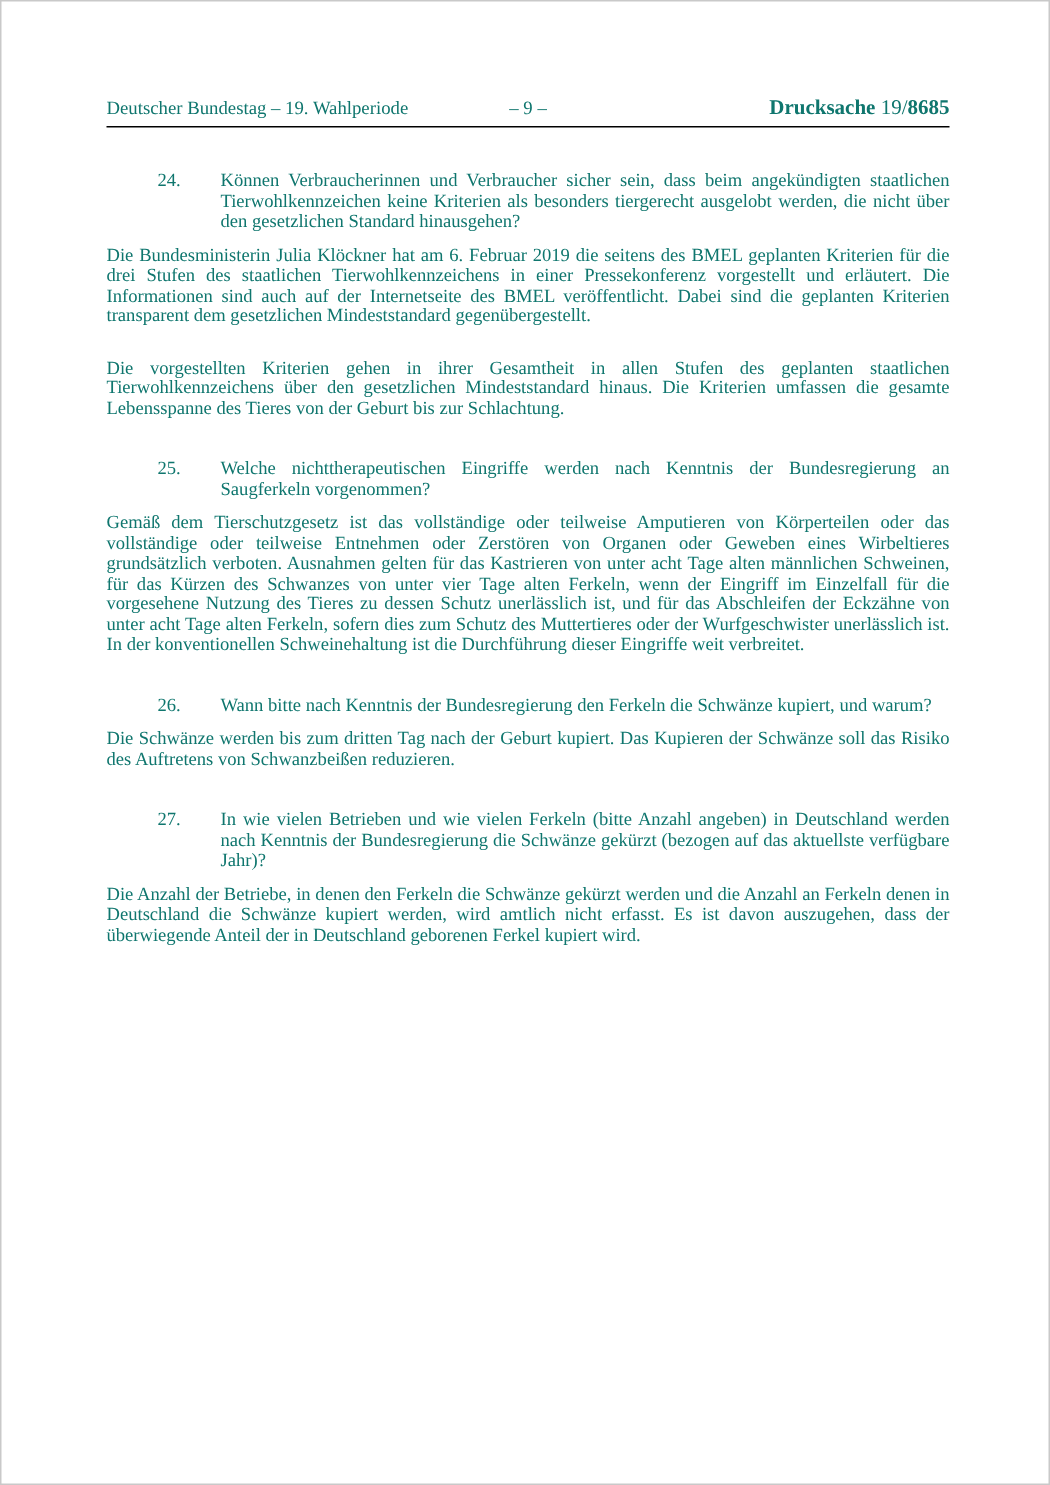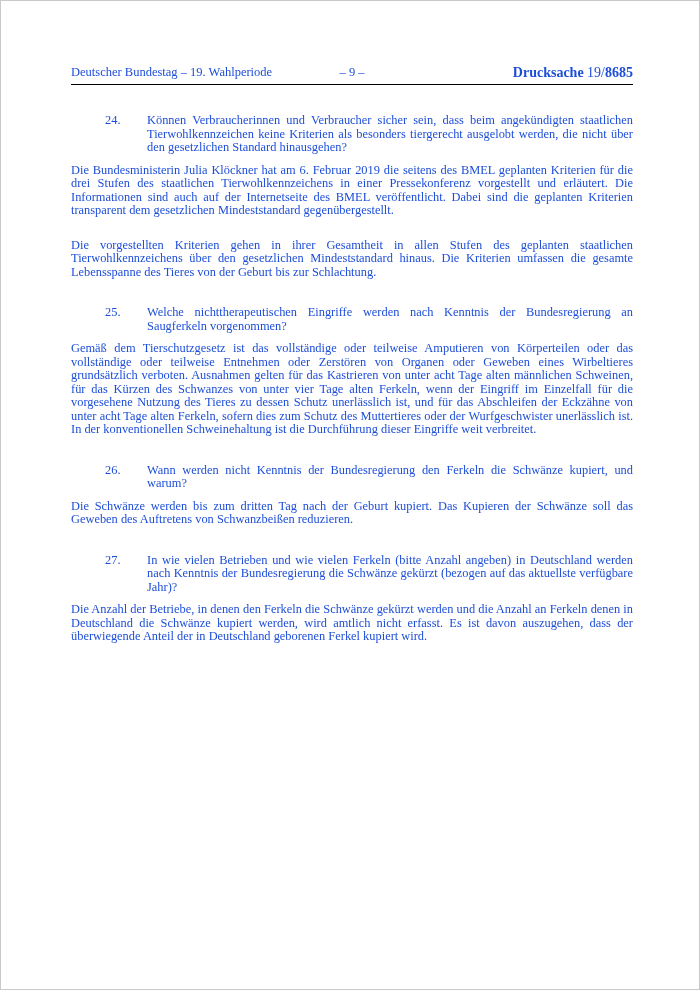--- a/index.html
+++ b/index.html
@@ -8,21 +8,21 @@
     background: #ffffff;
   }
   .page {
     position: relative;
     width: 700px;
     height: 990px;
     box-sizing: border-box;
     background: #ffffff;
     border: 1px solid #c9c9c9;
     font-family: "Liberation Serif", serif;
-    color: #1d4ed8;
+    color: #0f766e;
     overflow: hidden;
   }
   .header {
     position: absolute;
     left: 70px;
     right: 66px;
     top: 61px;
     height: 18px;
     font-size: 12.5px;
   }
@@ -106,23 +106,23 @@
     <p class="para">Die vorgestellten Kriterien gehen in ihrer Gesamtheit in allen Stufen des geplanten staatlichen Tierwohlkennzeichens über den gesetzlichen Mindeststandard hinaus. Die Kriterien umfassen die gesamte Lebensspanne des Tieres von der Geburt bis zur Schlachtung.</p>
 
     <div class="question">
       <span class="qnum">25.</span>
       <span class="qtext">Welche nichttherapeutischen Eingriffe werden nach Kenntnis der Bundesregierung an Saugferkeln vorgenommen?</span>
     </div>
     <p class="para">Gemäß dem Tierschutzgesetz ist das vollständige oder teilweise Amputieren von Körperteilen oder das vollständige oder teilweise Entnehmen oder Zerstören von Organen oder Geweben eines Wirbeltieres grundsätzlich verboten. Ausnahmen gelten für das Kastrieren von unter acht Tage alten männlichen Schweinen, für das Kürzen des Schwanzes von unter vier Tage alten Ferkeln, wenn der Eingriff im Einzelfall für die vorgesehene Nutzung des Tieres zu dessen Schutz unerlässlich ist, und für das Abschleifen der Eckzähne von unter acht Tage alten Ferkeln, sofern dies zum Schutz des Muttertieres oder der Wurfgeschwister unerlässlich ist. In der konventionellen Schweinehaltung ist die Durchführung dieser Eingriffe weit verbreitet.</p>
 
     <div class="question">
       <span class="qnum">26.</span>
-      <span class="qtext">Wann werden nicht Kenntnis der Bundesregierung den Ferkeln die Schwänze kupiert, und warum?</span>
+      <span class="qtext">Wann bitte nach Kenntnis der Bundesregierung den Ferkeln die Schwänze kupiert, und warum?</span>
     </div>
-    <p class="para">Die Schwänze werden bis zum dritten Tag nach der Geburt kupiert. Das Kupieren der Schwänze soll das Geweben des Auftretens von Schwanzbeißen reduzieren.</p>
+    <p class="para">Die Schwänze werden bis zum dritten Tag nach der Geburt kupiert. Das Kupieren der Schwänze soll das Risiko des Auftretens von Schwanzbeißen reduzieren.</p>
 
     <div class="question">
       <span class="qnum">27.</span>
       <span class="qtext">In wie vielen Betrieben und wie vielen Ferkeln (bitte Anzahl angeben) in Deutschland werden nach Kenntnis der Bundesregierung die Schwänze gekürzt (bezogen auf das aktuellste verfügbare Jahr)?</span>
     </div>
     <p class="para">Die Anzahl der Betriebe, in denen den Ferkeln die Schwänze gekürzt werden und die Anzahl an Ferkeln denen in Deutschland die Schwänze kupiert werden, wird amtlich nicht erfasst. Es ist davon auszugehen, dass der überwiegende Anteil der in Deutschland geborenen Ferkel kupiert wird.</p>
 
 
   </div>
 

